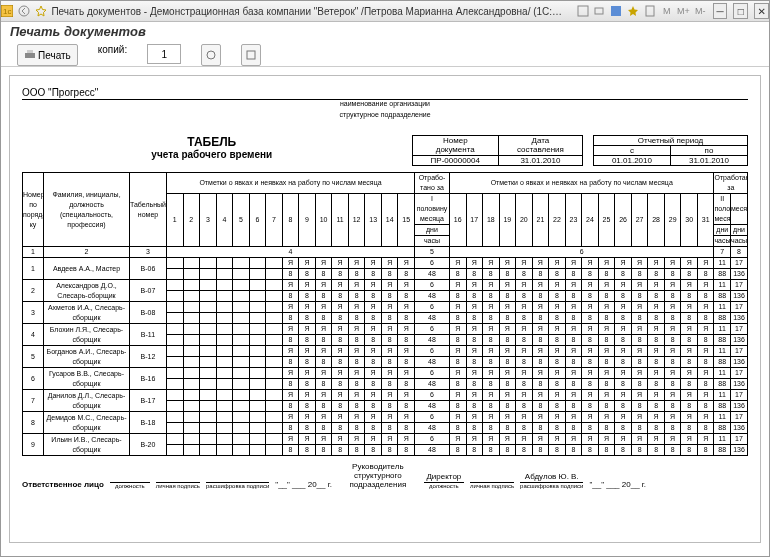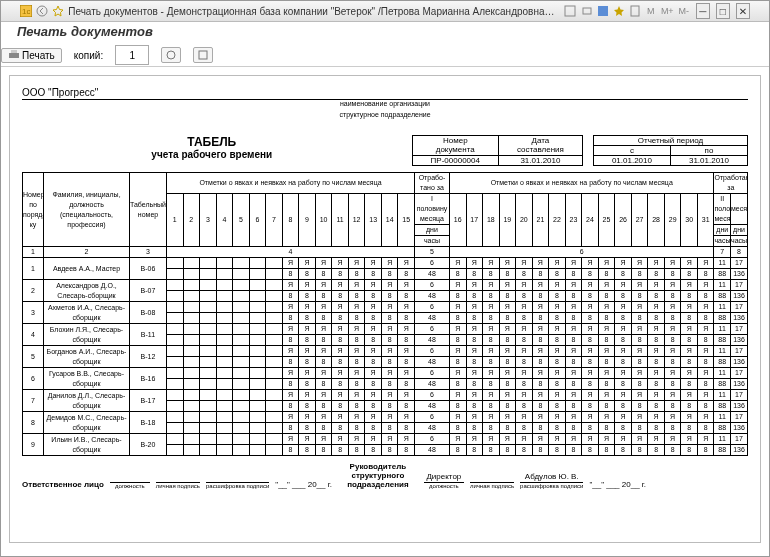--- a/index.html
+++ b/index.html
@@ -1,22 +1,22 @@
 <!DOCTYPE html>
 <html><head>
 <meta charset="utf-8">
 <style>
 html,body{margin:0;padding:0;font-family:Arial,sans-serif;font-size:10px;background:#f0f0f0;width:770px;height:557px;overflow:hidden}
 .window{width:770px;height:557px;background:#fff;border:1px solid #999;box-sizing:border-box;overflow:hidden}
-.titlebar{height:20px;background:linear-gradient(#f7f7f7,#e2e2e2);display:flex;align-items:center;font-size:10px;color:#333;border-bottom:1px solid #bbb;padding:0 19px;gap:4px}
+.titlebar{height:20px;background:linear-gradient(#f7f7f7,#e2e2e2);display:flex;align-items:center;font-size:10px;color:#333;border-bottom:1px solid #bbb;padding:0 0;gap:4px}
 .titlebar .ico{width:14px;height:14px;display:inline-flex;align-items:center;justify-content:center}
 .titlebar .spacer{flex:1}
 .titlebar .wbtn{width:14px;height:14px;border:1px solid #999;background:#eee;display:inline-flex;align-items:center;justify-content:center;margin-left:2px}
-.tab-title{height:18px;padding:2px 16px;font-size:13px;font-weight:bold;font-style:italic;color:#333}
-.toolbar{height:22px;border-bottom:1px solid #ccc;display:flex;align-items:center;padding:0 0;gap:12px}
+.tab-title{height:18px;padding:2px 9px;font-size:13px;font-weight:bold;font-style:italic;color:#333}
+.toolbar{height:22px;border-bottom:1px solid #ccc;display:flex;padding:0 16px;gap:20px}
 .btn{border:1px solid #aaa;background:#f5f5f5;padding:1px 6px;border-radius:2px;font-size:10px;display:inline-flex;align-items:center;gap:2px}
 .stepper{border:1px solid #aaa;background:#fff;width:28px;height:16px;font-size:10px;text-align:center}
 .doc-area{padding:8px 8px 0 8px;overflow:auto;height:490px}
 .sheet{border:1px solid #bbb;background:#fff;padding:10px 12px 8px 12px;box-sizing:border-box;width:100%;height:468px}
 .org-line{border-bottom:1px solid #000;font-size:10px;padding:1px 0}
 .sub{text-align:center;font-size:7px;margin-bottom:4px}
 .hdr-row{display:flex;gap:10px;align-items:stretch;margin-top:17px}
 .hdr-left{flex:1;text-align:center;font-weight:bold}
 .tbl-small{border-collapse:collapse;font-size:8px}
 .tbl-small td,.tbl-small th{border:1px solid #000;padding:0 18px;text-align:center;white-space:nowrap}
@@ -911,21 +911,21 @@
           </div>
         <div style="text-align:center">
             <div class="sig-slot"></div>
             <div class="sig-lbl">личная подпись</div>
           </div>
         <div style="text-align:center">
             <div class="sig-slot"></div>
             <div class="sig-lbl">расшифровка подписи</div>
           </div>
         <div>"__" ___ 20__ г.</div>
-        <div style="font-weight:bold;max-width:80px;text-align:center">Руководитель структурного подразделения</div>
+        <div style="font-weight:normal;max-width:80px;text-align:center">Руководитель структурного подразделения</div>
         <div style="text-align:center">
             <div class="sig-slot">Директор</div>
             <div class="sig-lbl">должность</div>
           </div>
         <div style="text-align:center">
             <div class="sig-slot"></div>
             <div class="sig-lbl">личная подпись</div>
           </div>
         <div style="text-align:center">
             <div class="sig-slot">Абдулов Ю. В.</div>

